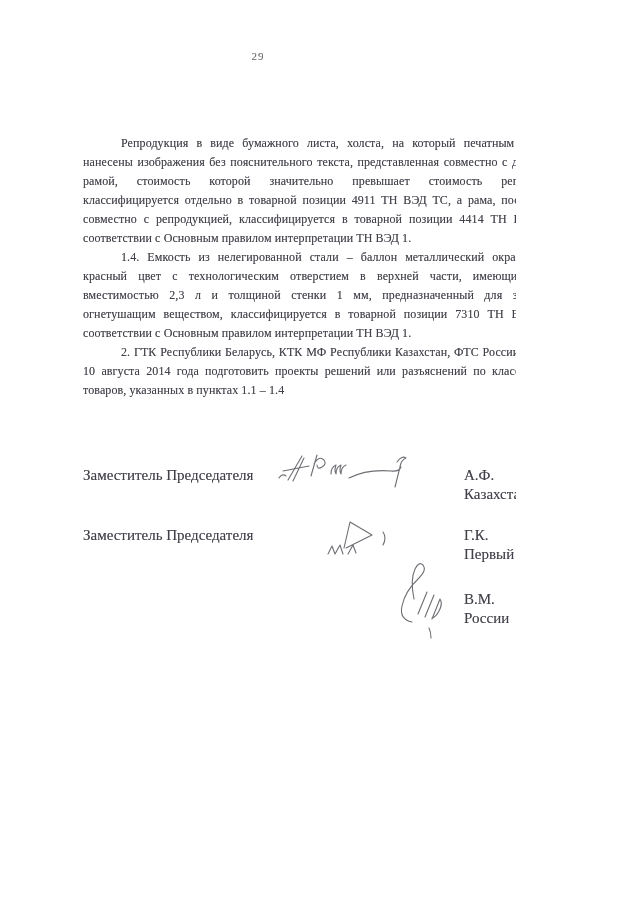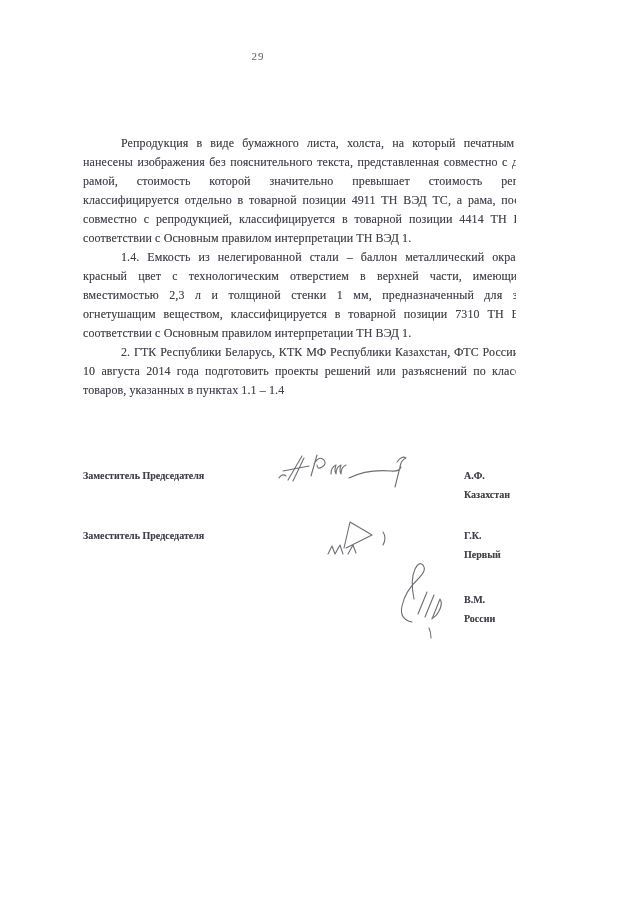--- a/index.html
+++ b/index.html
@@ -31,25 +31,24 @@
     width: 489px;
     font-size: 12px;
     line-height: 19px;
     text-align: justify;
     letter-spacing: 0.1px;
     text-shadow: 0 0 0.6px rgba(65,65,72,.45);
   }
   .text-block p { margin: 0; text-indent: 38px; }
   .sig-title, .sig-name {
     position: absolute;
-    font-size: 10px;
+    font-size: 15px;
     line-height: 19px;
     white-space: pre-line;
     text-shadow: 0 0 0.6px rgba(65,65,72,.45);
-    font-weight: bold;
   }
   .sig-title-1 { left: 83px;  top: 466px; }
   .sig-name-1  { left: 464px; top: 466px; }
   .sig-title-2 { left: 83px;  top: 526px; }
   .sig-name-2  { left: 464px; top: 526px; }
   .sig-title-3 { left: 83px;  top: 575px; }
   .sig-name-3  { left: 464px; top: 590px; }
   .sig-svg { position: absolute; overflow: visible; }
   .sig-svg path {
     fill: none;

